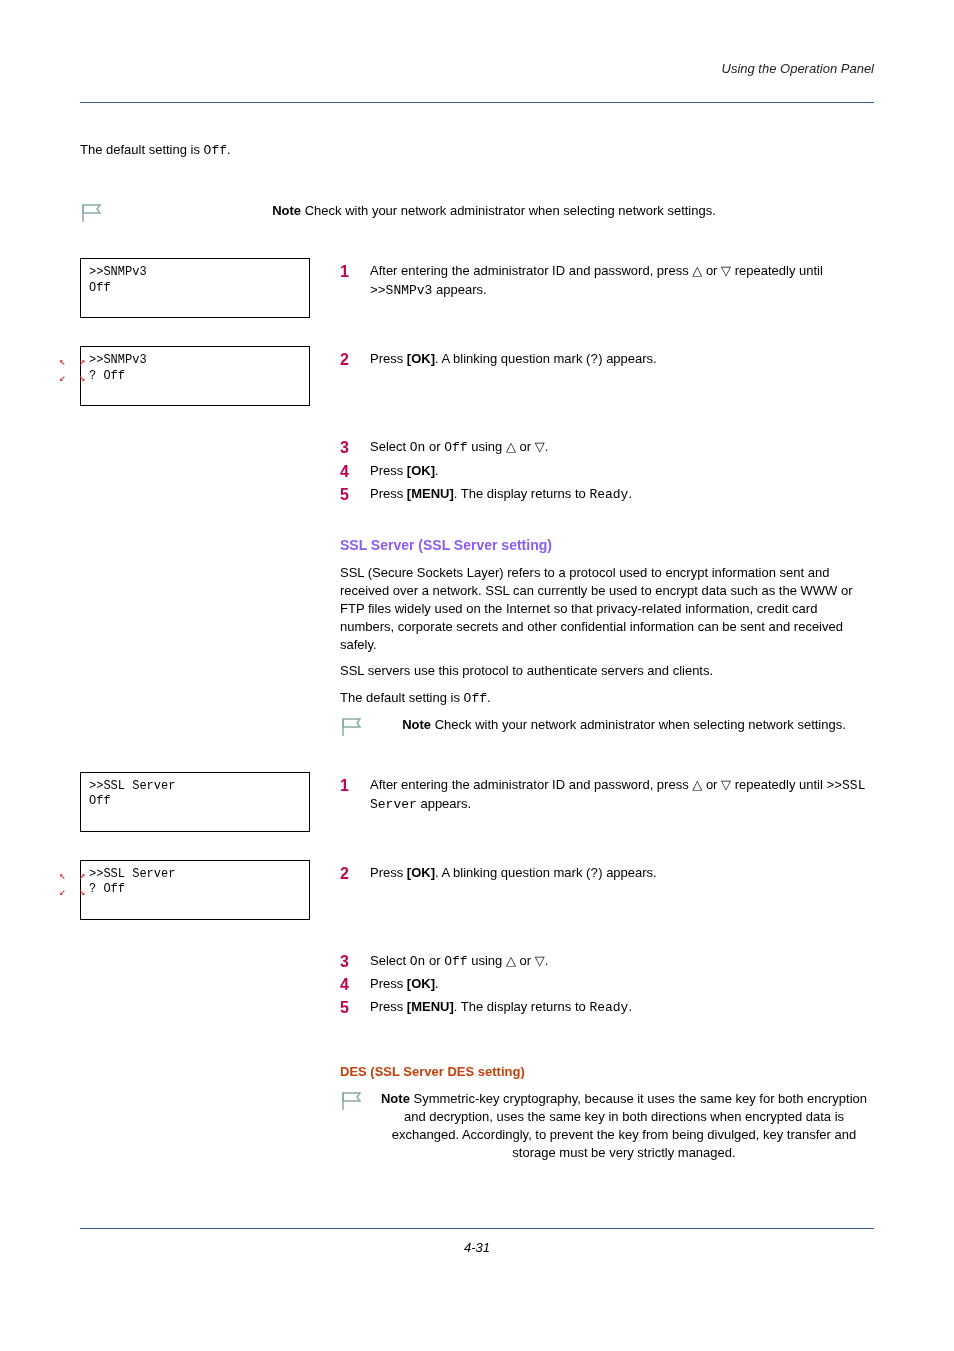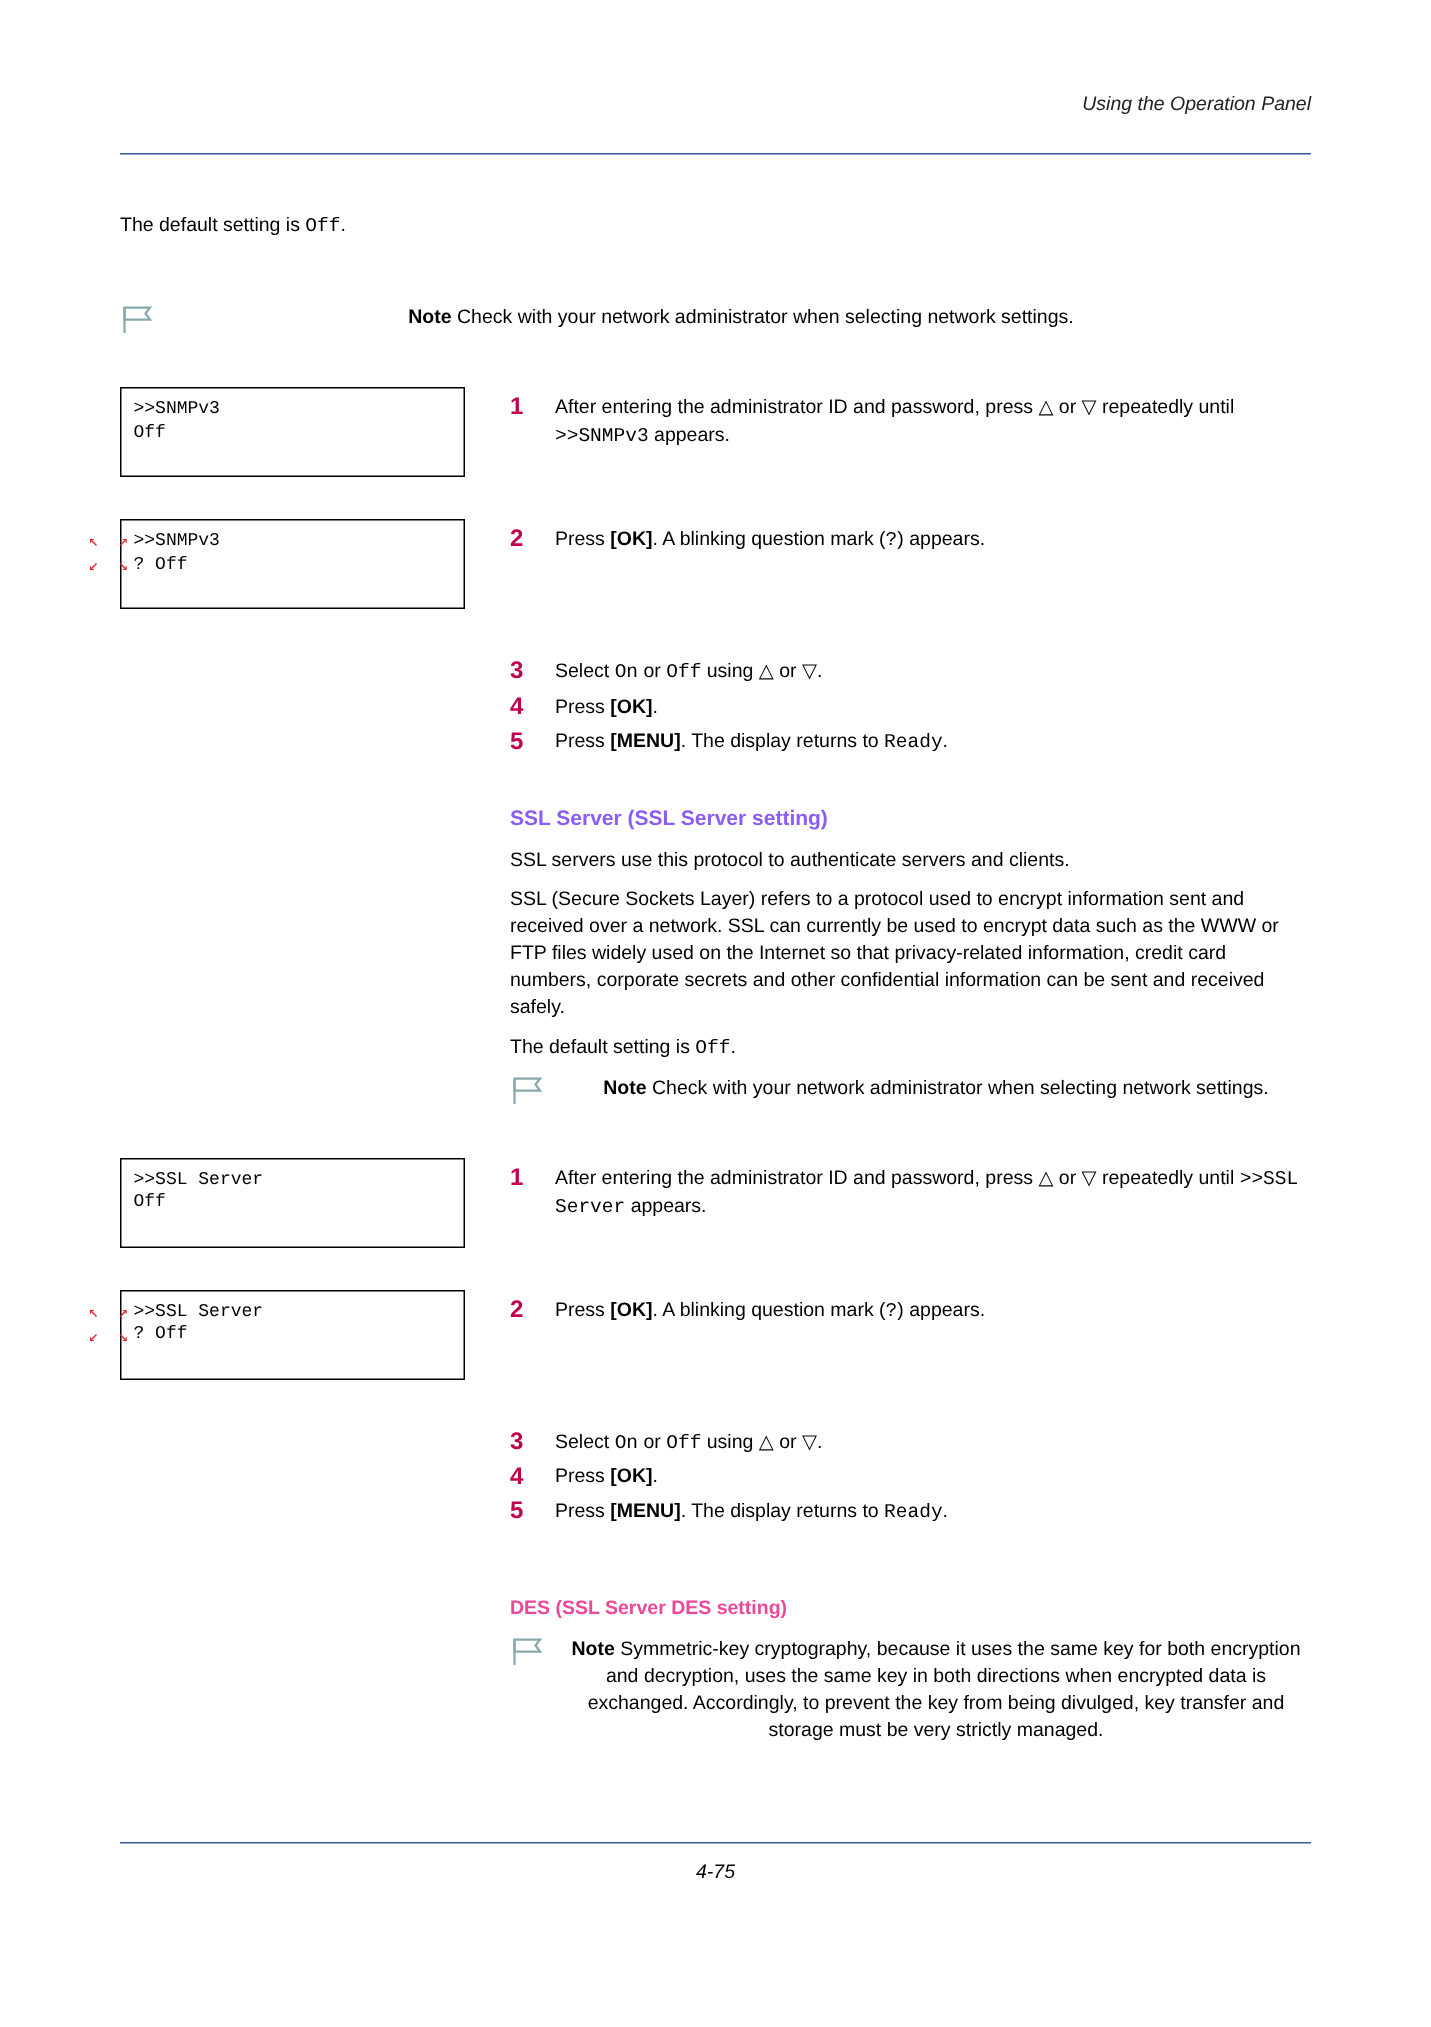--- a/index.html
+++ b/index.html
@@ -90,21 +90,21 @@
   }
   .step-body { flex: 1; }
   .section-h {
     color: #8b5cf6;
     font-weight: bold;
     font-size: 14px;
     margin-top: 0;
     margin-bottom: 8px;
   }
   .sub-h {
-    color: #ec4899;
+    color: #c2410c;
     font-weight: bold;
     font-size: 13px;
     margin-top: 14px;
     margin-bottom: 8px;
   }
   .para { margin: 8px 0; }
   .tri-up, .tri-down {
     font-family: Arial, sans-serif;
   }
   .mono { font-family: "Courier New", monospace; }
@@ -195,22 +195,22 @@
     <div class="num-step">
       <div class="step-num">5</div>
       <div class="step-body">
         <span>Press </span><b>[MENU]</b><span>. The display returns to </span><span class="mono">Ready</span><span>.</span>
       </div>
     </div>
   </div>
 
   <div class="indent-right">
     <div class="section-h">SSL Server (SSL Server setting)</div>
+    <div class="para">SSL (Secure Sockets Layer) refers to a protocol used to encrypt information sent and received over a network. SSL can currently be used to encrypt data such as the WWW or FTP files widely used on the Internet so that privacy-related information, credit card numbers, corporate secrets and other confidential information can be sent and received safely.</div>
     <div class="para">SSL servers use this protocol to authenticate servers and clients.</div>
-    <div class="para">SSL (Secure Sockets Layer) refers to a protocol used to encrypt information sent and received over a network. SSL can currently be used to encrypt data such as the WWW or FTP files widely used on the Internet so that privacy-related information, credit card numbers, corporate secrets and other confidential information can be sent and received safely.</div>
     <div class="para">
       <span>The default setting is </span><span class="mono">Off</span><span>.</span>
     </div>
     <div class="note-box">
       <svg class="note-icon" viewBox="0 0 26 22">
         <path d="M3 3 L20 3 L17 7 L20 11 L3 11 Z" fill="none" stroke="#8aa" stroke-width="1.5"></path>
         <path d="M3 3 L3 20" stroke="#8aa" stroke-width="1.5"></path>
       </svg>
       <div class="note-text">
         <span class="note-label">Note</span>
@@ -288,14 +288,14 @@
         <span class="note-label">Note</span>
         <span>  </span>
         <span>Symmetric-key cryptography, because it uses the same key for both encryption and decryption, uses the same key in both directions when encrypted data is exchanged. Accordingly, to prevent the key from being divulged, key transfer and storage must be very strictly managed.</span>
       </div>
     </div>
   </div>
 
 </div>
 
 <div class="footer">
-  <span>4-75</span>
+  <span>4-31</span>
 </div>
 
 </body></html>

